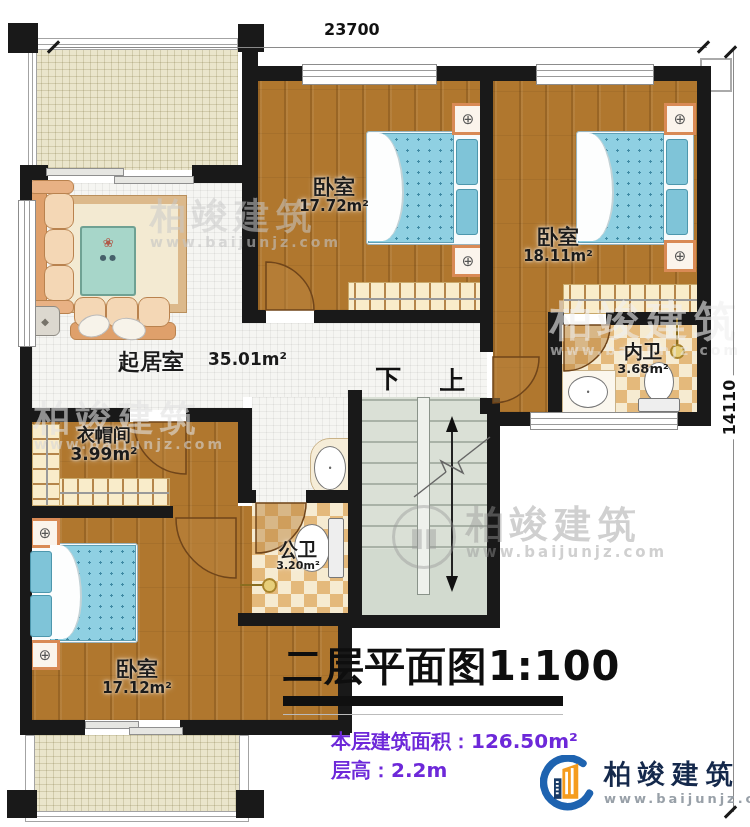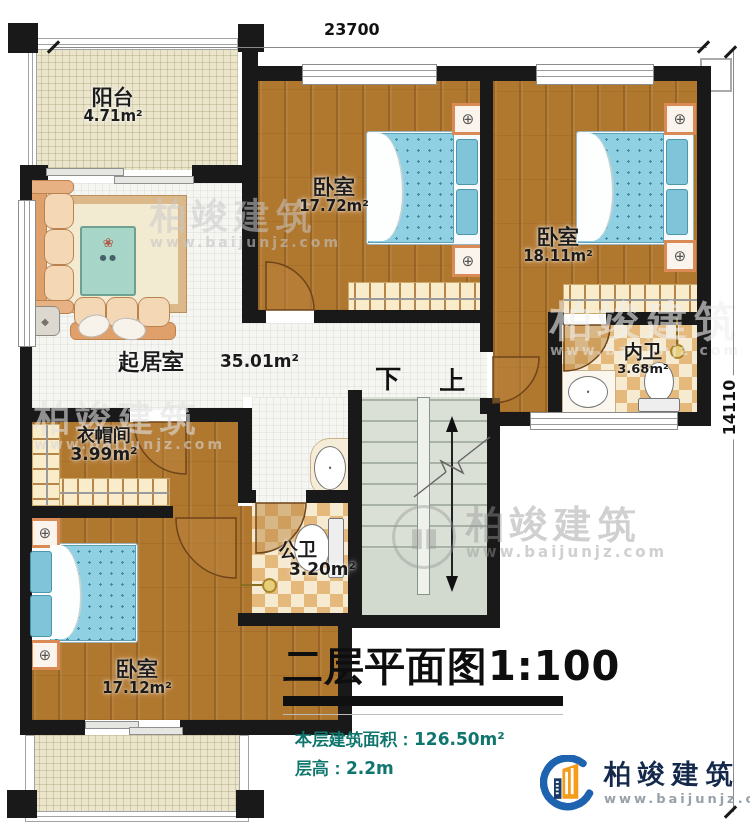--- a/index.html
+++ b/index.html
@@ -52,21 +52,21 @@
   .rname{font-size:21px;font-weight:800;line-height:1.05;}
   .rarea{font-size:15px;font-weight:800;line-height:1.1;}
   .stair-label{z-index:9;font-size:25px;font-weight:900;color:#111;}
   .wm{z-index:8;pointer-events:none;white-space:nowrap;}
   .wm-t{font-weight:900;letter-spacing:6px;line-height:1.0;}
   .wm-u{font-weight:700;letter-spacing:3px;}
   .dim{z-index:9;font-size:16px;font-weight:800;color:#111;background:#fff;padding:0 4px;}
   .dimline{background:#8a8a8a;z-index:9;}
   .tick{width:3px;height:16px;background:#1a1a1a;transform:rotate(45deg);z-index:9;}
   .title-big{z-index:9;font-size:40px;font-weight:900;color:#0e0e0e;letter-spacing:1px;}
-  .tb-line{z-index:9;font-size:17px;font-weight:700;color:#0f766e;}
+  .tb-line{z-index:9;font-size:20px;font-weight:700;color:#6d28d9;margin-left:36px;}
   .logo-name{font-size:27px;font-weight:900;color:#14284b;letter-spacing:7px;line-height:1;}
   .logo-url{font-size:13px;font-weight:800;color:#98a0a8;letter-spacing:3px;margin-top:4px;}
   svg.overlay{position:absolute;left:0;top:0;z-index:7;pointer-events:none;}
 </style>
 </head>
 <body>
 
 <div class="plan">
 
   <div class="abs grid-beige" style="left:34px;top:48px;width:204px;height:122px;"></div>
@@ -237,47 +237,43 @@
     <div>
       <div class="wm-t" style="font-size:38px;color:rgba(150,150,150,0.45);">柏竣建筑</div>
       <div class="wm-u" style="font-size:15px;color:rgba(150,150,150,0.45);">www.baijunjz.com</div>
     </div>
   </div>
   <div class="abs wm" style="left:34px;top:400px;">
     <div class="wm-t" style="font-size:36px;color:rgba(225,225,225,0.6);">柏竣建筑</div>
     <div class="wm-u" style="font-size:14px;color:rgba(215,215,215,0.6);">www.baijunjz.com</div>
   </div>
 
-  <div class="abs rlabel" style="left:58px;top:86px;width:110px;">
-    <div class="rname">阳台</div>
-    <div class="rarea">4.71m²</div>
-  </div>
   <div class="abs rlabel" style="left:274px;top:176px;width:120px;">
     <div class="rname">卧室</div>
     <div class="rarea">17.72m²</div>
   </div>
   <div class="abs rlabel" style="left:498px;top:226px;width:120px;">
     <div class="rname">卧室</div>
     <div class="rarea">18.11m²</div>
   </div>
   <div class="abs rlabel" style="left:583px;top:342px;width:120px;">
     <div class="rname" style="font-size:19px;">内卫</div>
     <div class="rarea" style="font-size:13px;">3.68m²</div>
   </div>
-  <div class="abs rlabel" style="left:118px;top:350px;display:flex;gap:36px;align-items:center;">
+  <div class="abs rlabel" style="left:118px;top:350px;display:flex;gap:24px;align-items:flex-start;">
     <div class="rname" style="font-size:22px;">起居室</div>
     <div class="rarea" style="font-size:17px;">35.01m²</div>
   </div>
   <div class="abs rlabel" style="left:45px;top:426px;width:118px;">
     <div class="rname" style="font-size:18px;">衣帽间</div>
     <div class="rarea" style="font-size:17px;">3.99m²</div>
   </div>
   <div class="abs rlabel" style="left:240px;top:540px;width:116px;">
     <div class="rname" style="font-size:19px;">公卫</div>
-    <div class="rarea" style="font-size:17px;text-align:right;">3.20m²</div>
+    <div class="rarea" style="font-size:11px;">3.20m²</div>
   </div>
   <div class="abs rlabel" style="left:77px;top:658px;width:120px;">
     <div class="rname">卧室</div>
     <div class="rarea">17.12m²</div>
   </div>
   <div class="abs stair-label" style="left:376px;top:362px;">下</div>
   <div class="abs stair-label" style="left:440px;top:364px;">上</div>
 
   <div class="abs dimline" style="left:55px;top:47px;width:652px;height:1px;"></div>
   <div class="abs tick" style="left:52px;top:39px;"></div>

